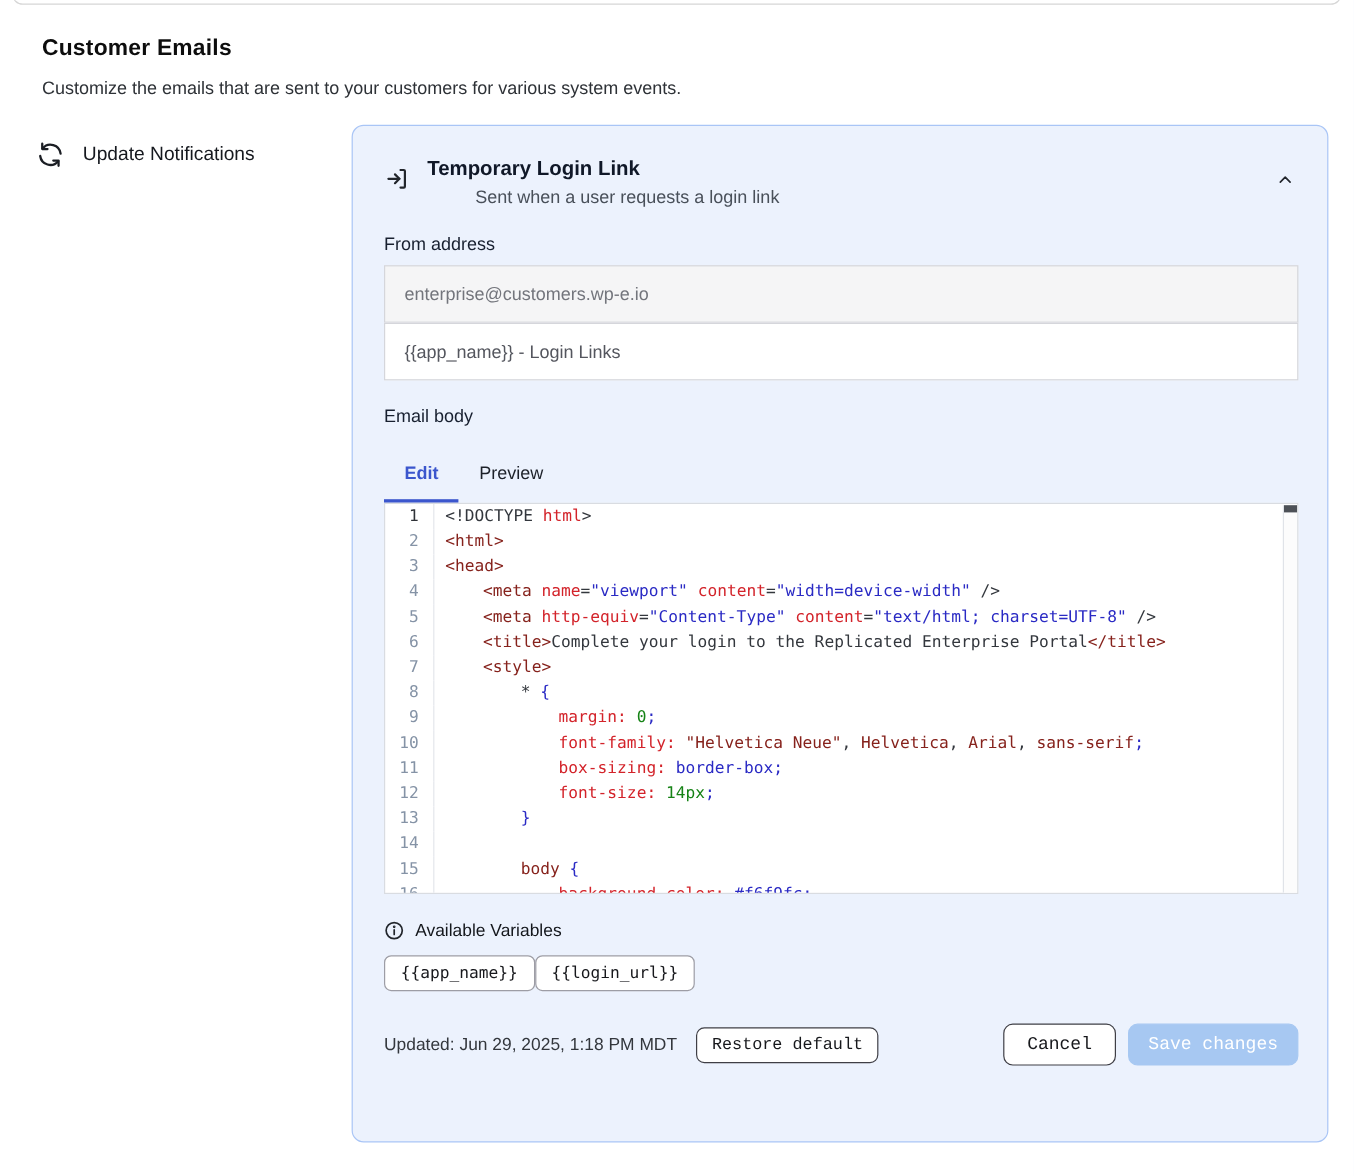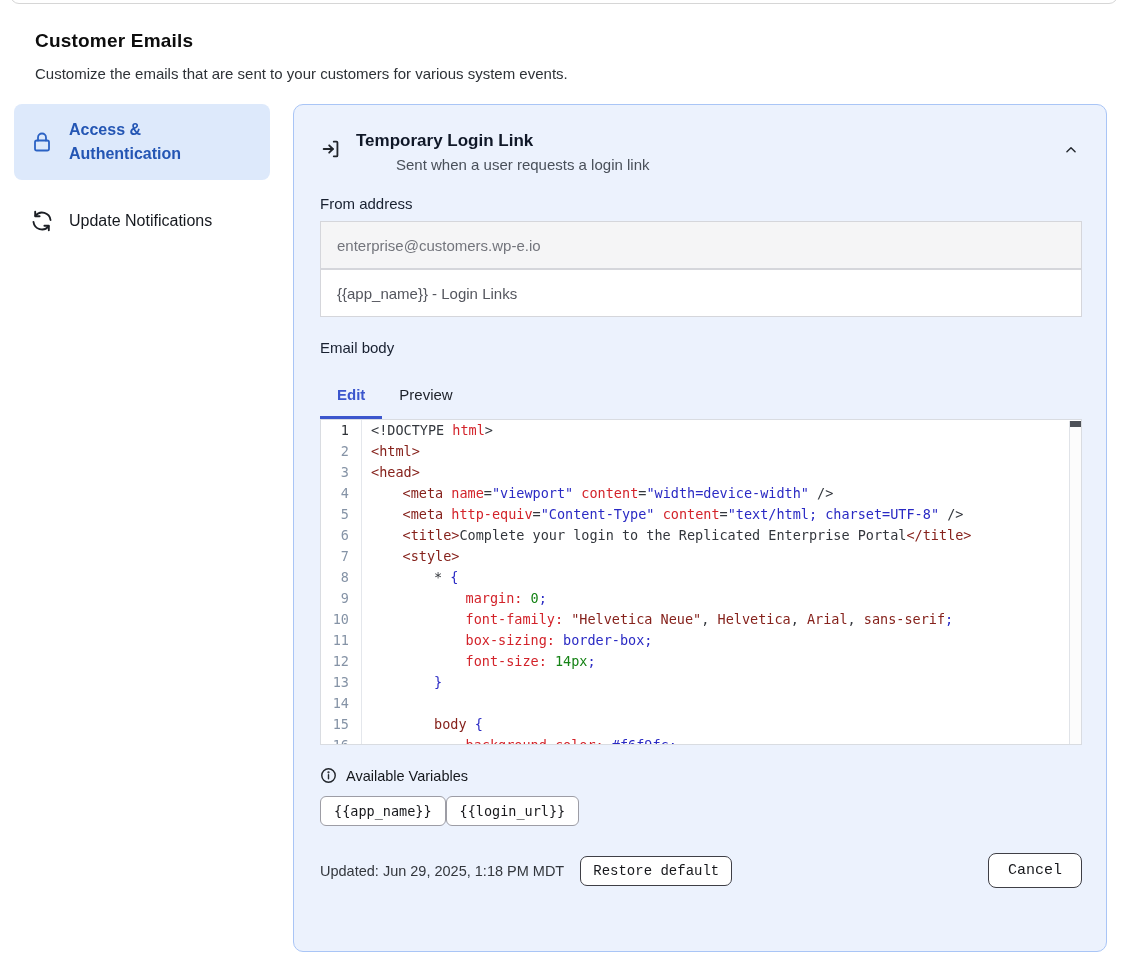--- a/index.html
+++ b/index.html
@@ -93,29 +93,20 @@
 
 <div class="prev-card-edge"></div>
 
 <div class="page-head">
   <div class="page-title">Customer Emails</div>
   <div class="page-subtitle">Customize the emails that are sent to your customers for various system events.</div>
 </div>
 
 <div class="content-row">
   <div class="sidebar" id="sidebar-list">
-      <div class="side-item active">
-        <span class="s-icon">
-          <svg width="24" height="24" viewBox="0 0 24 24" fill="none" stroke="#2b62c4" stroke-width="1.8" stroke-linecap="round" stroke-linejoin="round">
-            <rect x="5" y="10.5" width="14" height="10" rx="1.8"></rect>
-            <path d="M8 10.5V7.5a4 4 0 0 1 8 0v3"></path>
-          </svg>
-        </span>
-        <span>Access &amp; Authentication</span>
-      </div>
       <div class="side-item">
         <span class="s-icon">
           <svg width="24" height="24" viewBox="0 0 24 24" fill="none" stroke="#1b1e24" stroke-width="1.9" stroke-linecap="round" stroke-linejoin="round">
             <path d="M20.5 11a8.5 8.5 0 0 0-15-4.3"></path>
             <polyline points="5.2 2.8 5.2 7.2 9.6 7.2"></polyline>
             <path d="M3.5 13a8.5 8.5 0 0 0 15 4.3"></path>
             <polyline points="18.8 21.2 18.8 16.8 14.4 16.8"></polyline>
           </svg>
         </span>
         <span>Update Notifications</span>
@@ -193,15 +184,16 @@
     <div class="chips" id="chips">
         <button class="chip">{{app_name}}</button>
         <button class="chip">{{login_url}}</button>
       </div>
 
     <div class="panel-footer">
       <span class="updated-text">Updated: Jun 29, 2025, 1:18 PM MDT</span>
       <button class="btn btn-restore">Restore default</button>
       <span class="footer-spacer"></span>
       <button class="btn btn-cancel">Cancel</button>
+      <button class="btn btn-save">Save changes</button>
     </div>
   </div>
 </div>
 
 </body></html>

